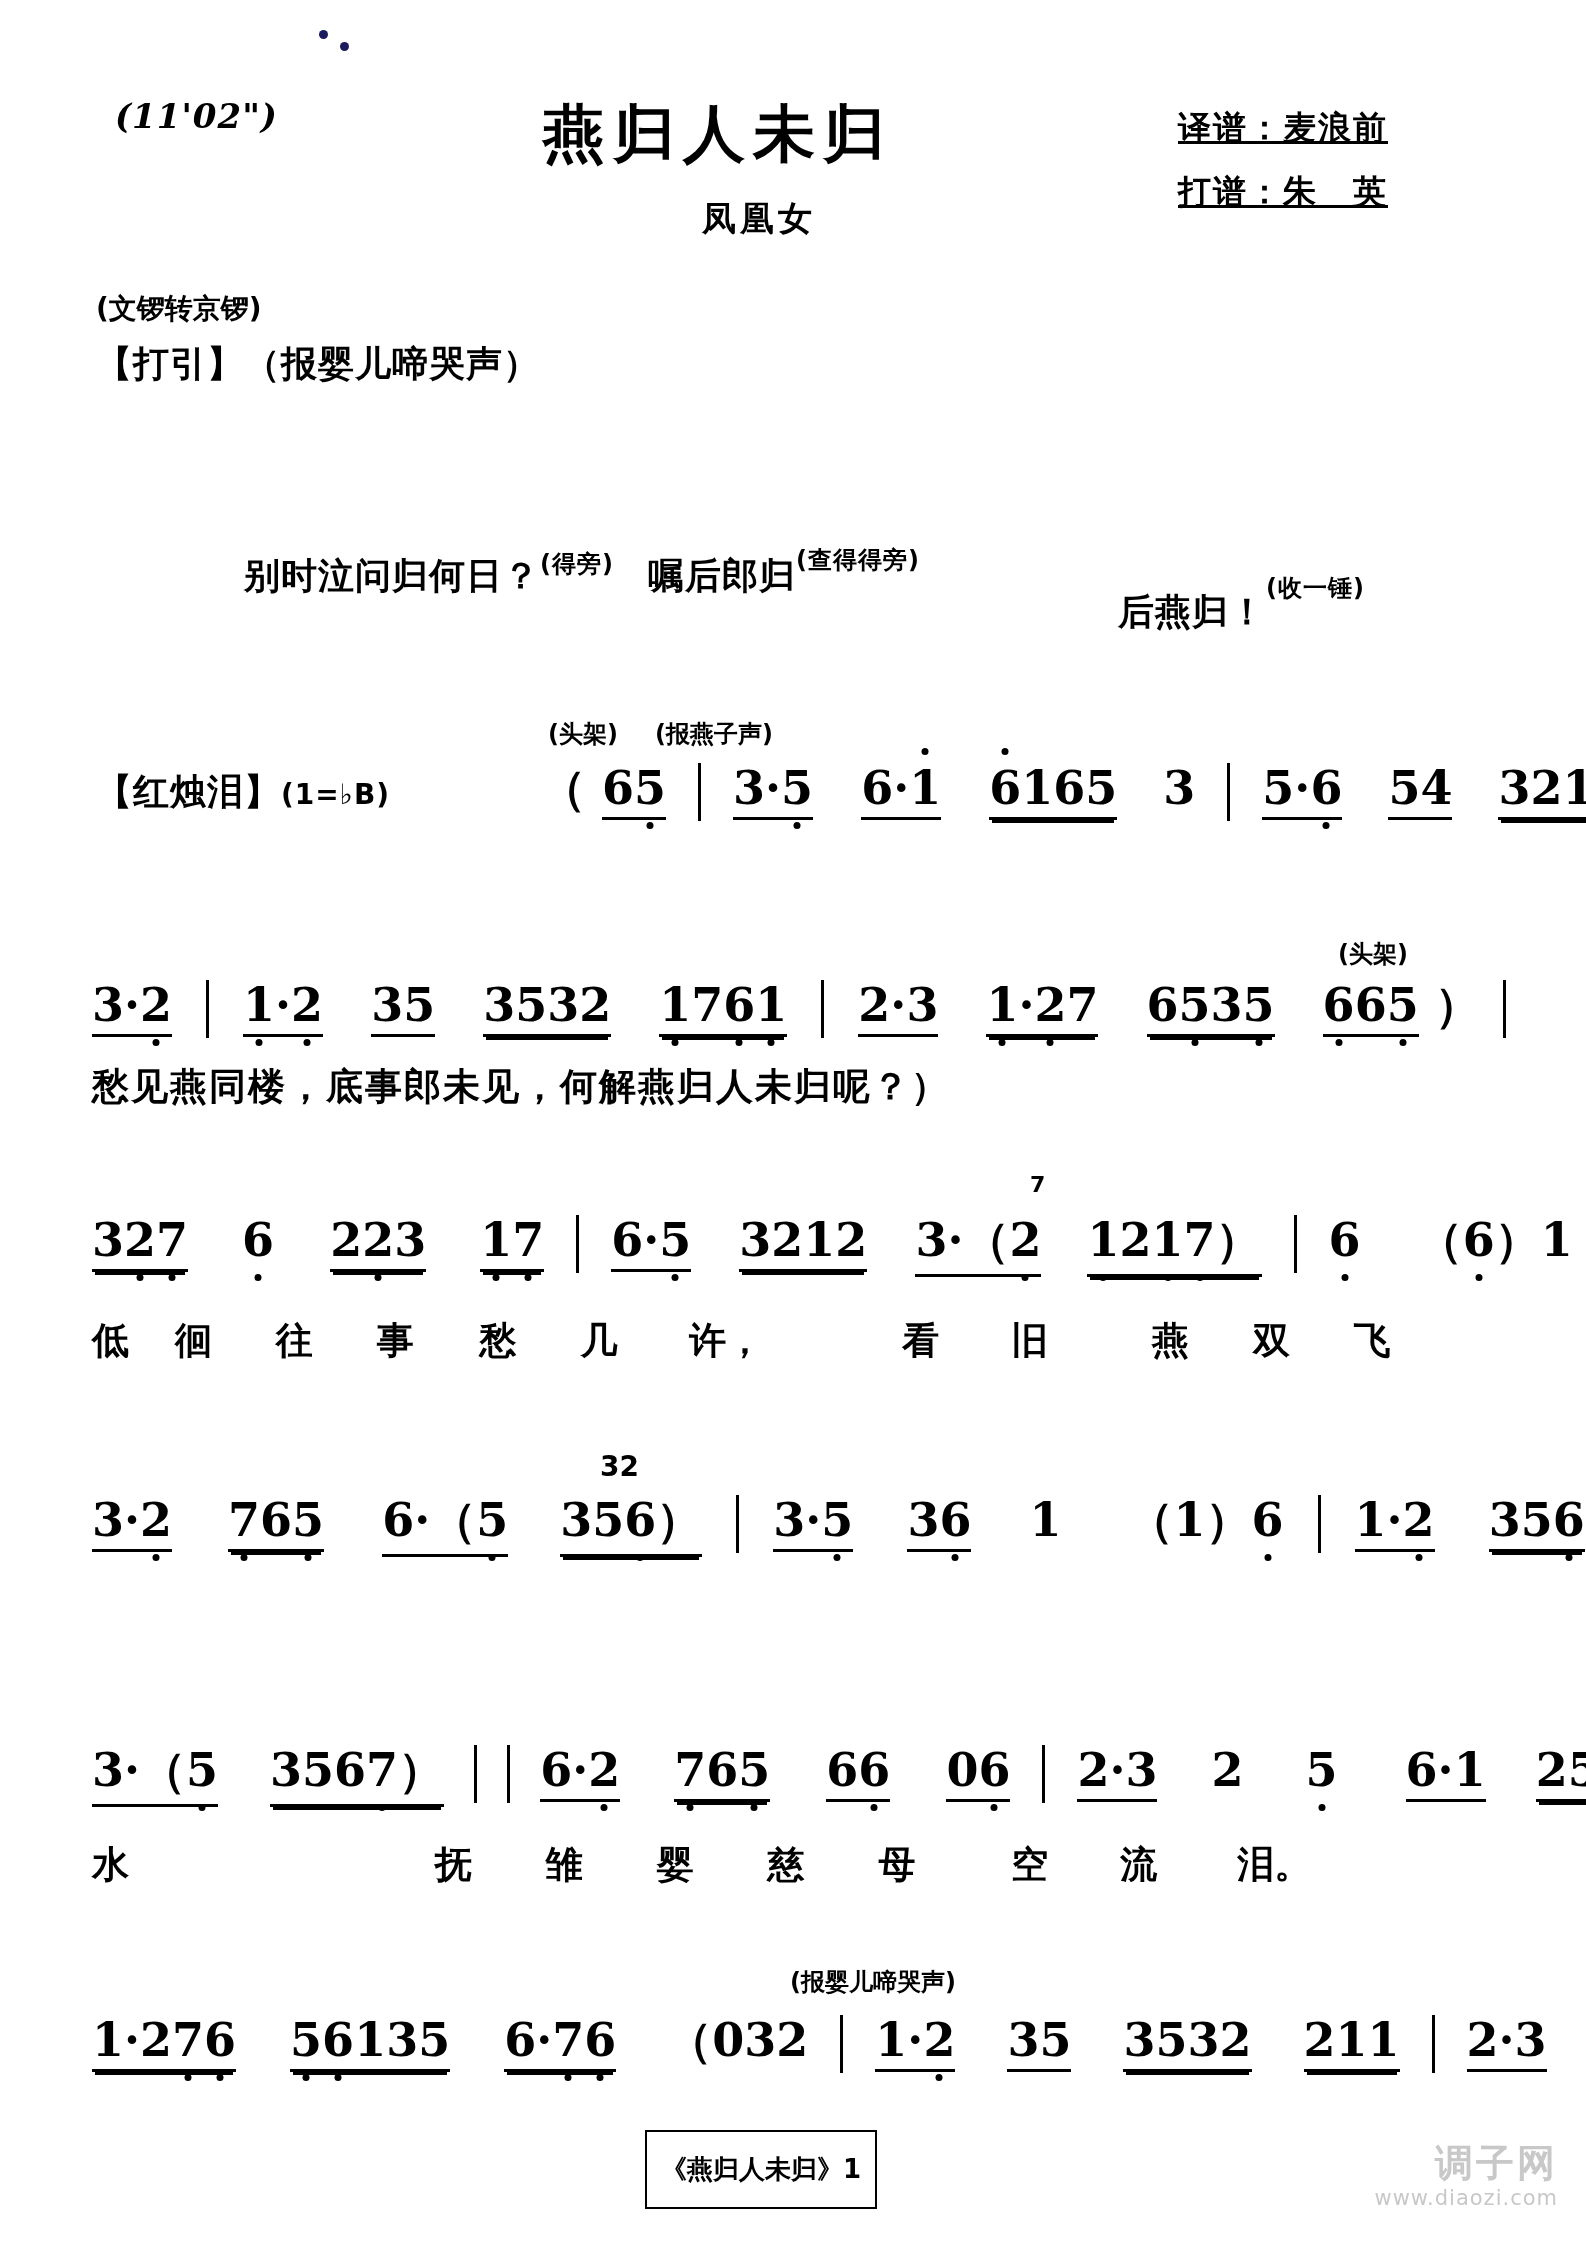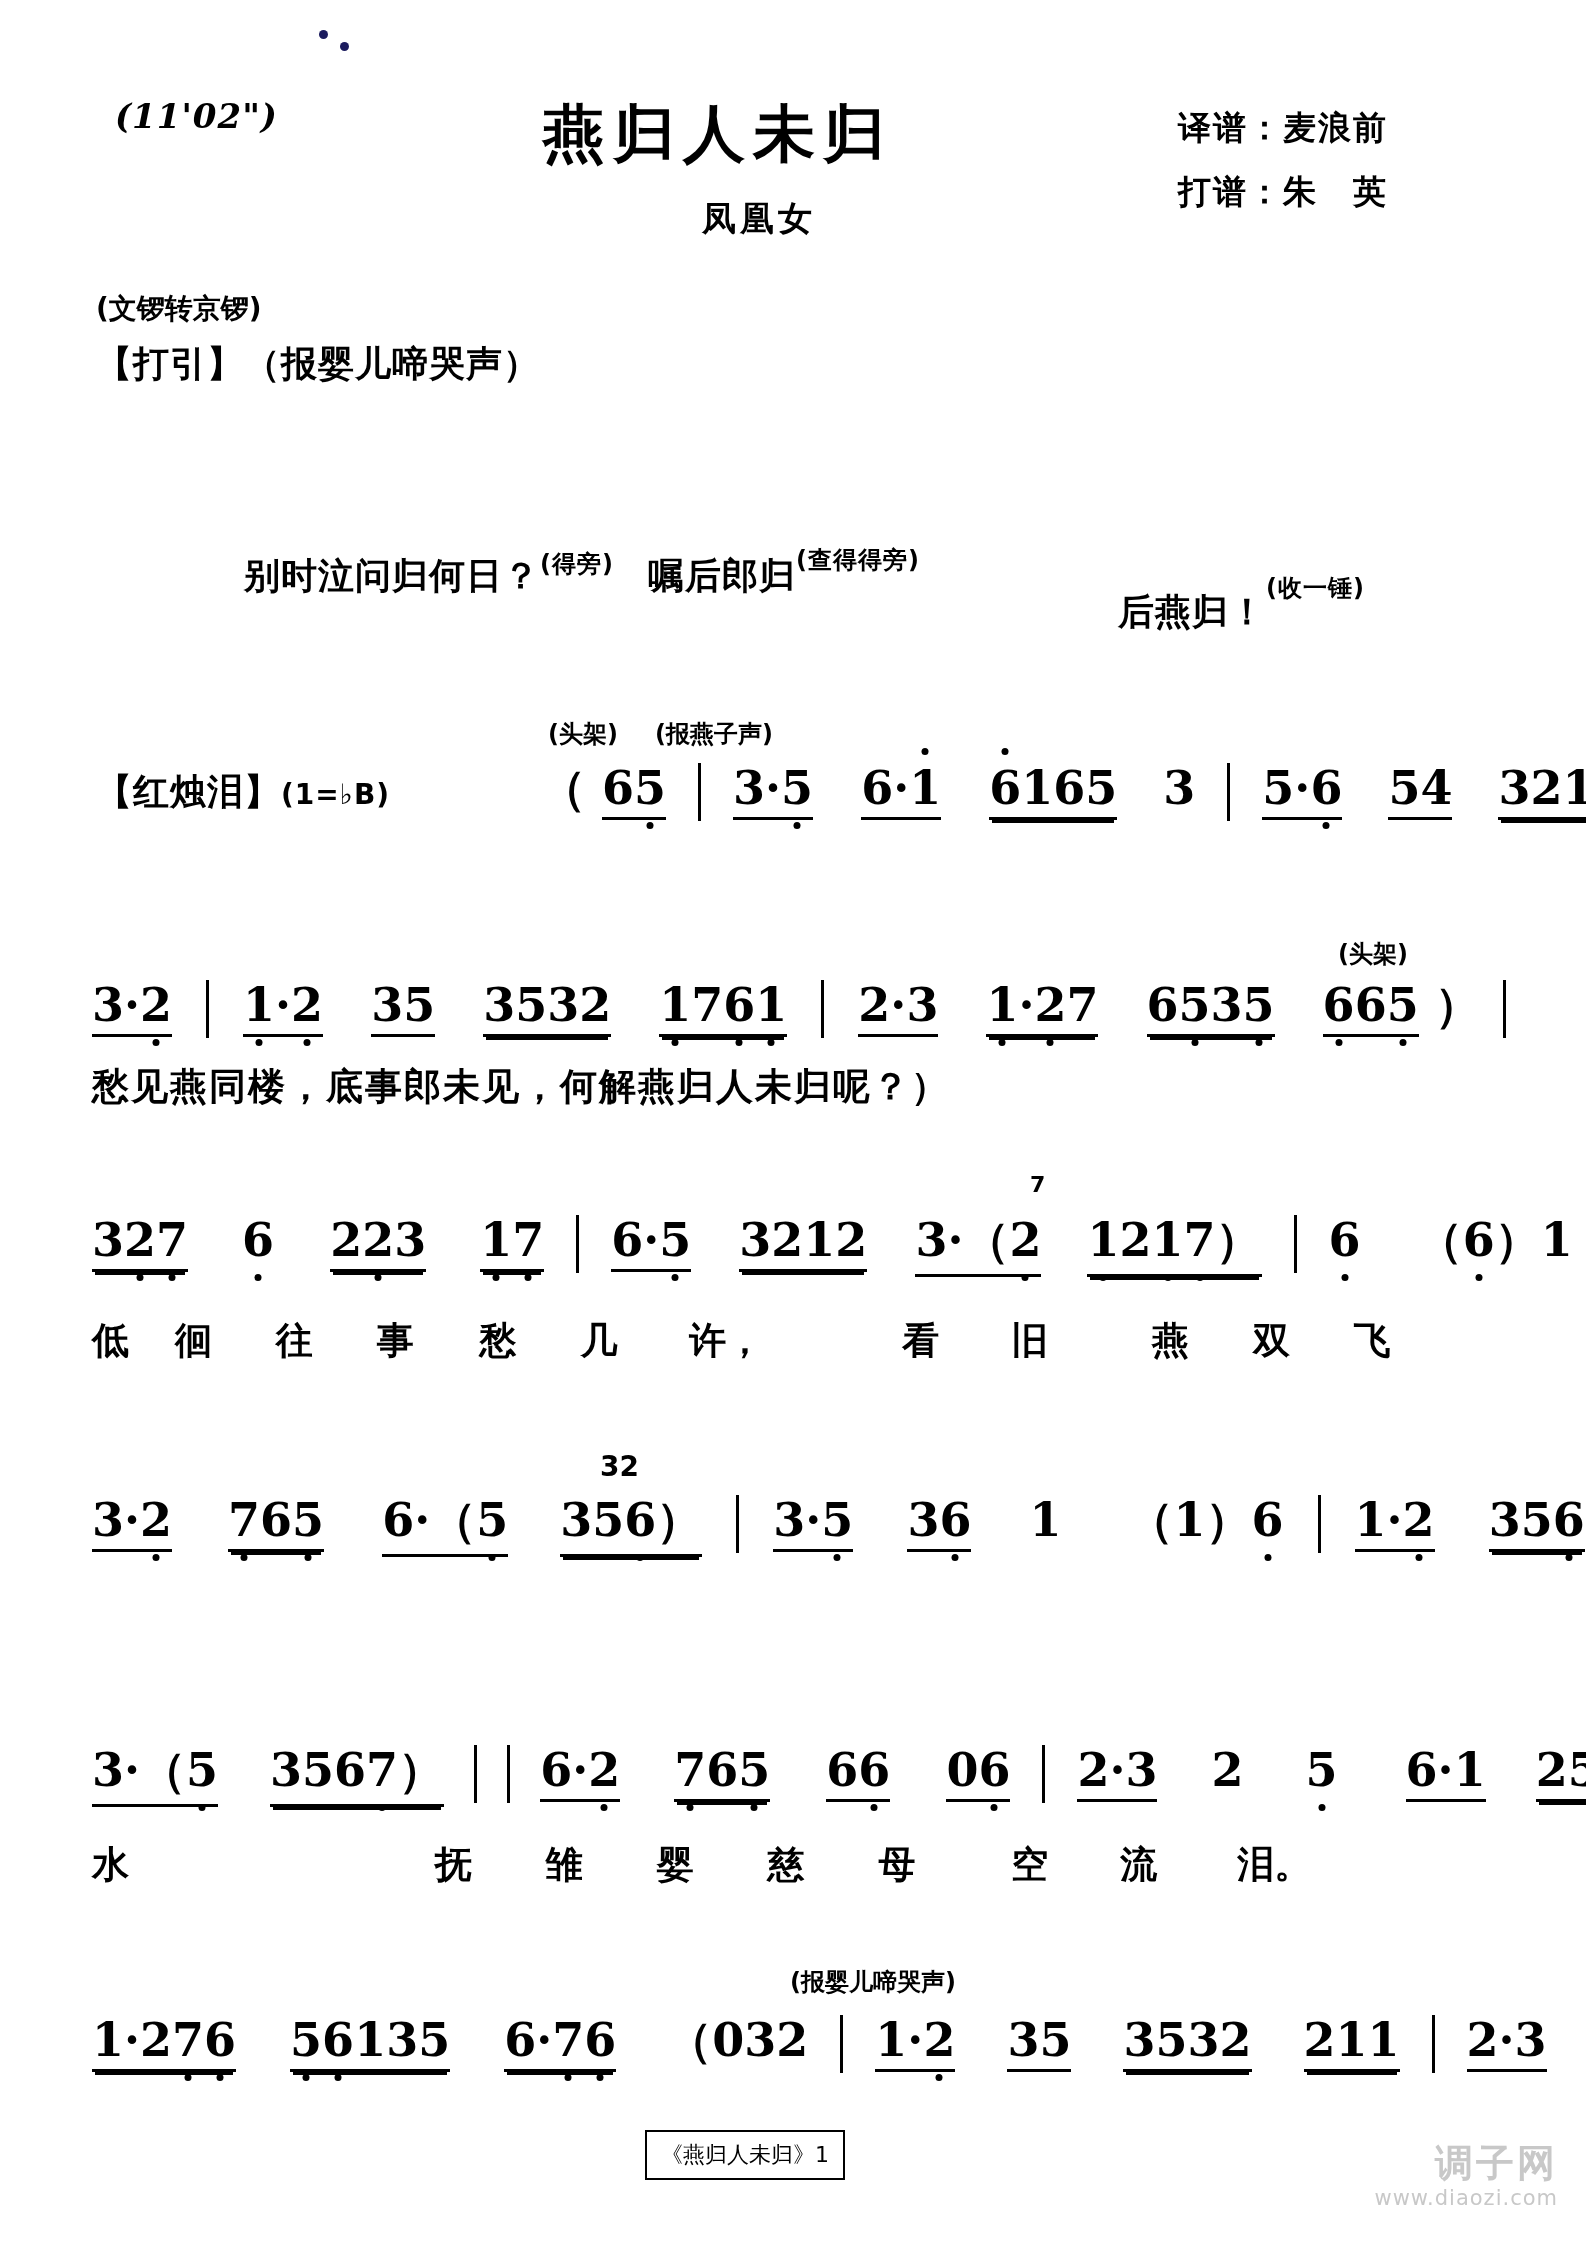--- a/index.html
+++ b/index.html
@@ -41,20 +41,21 @@
     font-family: "DejaVu Sans", sans-serif;
     font-size: 34px;
     font-weight: 700;
     letter-spacing: 4px;
   }
   .credit {
     font-family: "DejaVu Sans", sans-serif;
     font-size: 33px;
     font-weight: 700;
     letter-spacing: 2px;
+    text-decoration: underline;
   }
 
   
   .annot {
     font-size: 24px;
     font-weight: 700;
   }
   .bigtext {
     font-size: 36px;
     font-weight: 700;
@@ -110,23 +111,23 @@
     left: 50%;
     transform: translateX(-50%);
     top: -13px;
     width: 7px; height: 7px;
     border-radius: 50%;
     background: #000;
   }
 
   .footer-box {
     border: 2px solid #000;
-    padding: 8px 14px;
-    font-size: 22px;
-    font-weight: 400;
+    padding: 20px 14px;
+    font-size: 26px;
+    font-weight: 700;
     display: inline-block;
   }
   .watermark {
     color: #c8c8c8;
     text-align: right;
     line-height: 1.15;
   }
   .wm1 { font-size: 38px; font-weight: 700; letter-spacing: 3px; }
   .wm2 { font-size: 21px; letter-spacing: 1px; }
   .stamp-dot {

